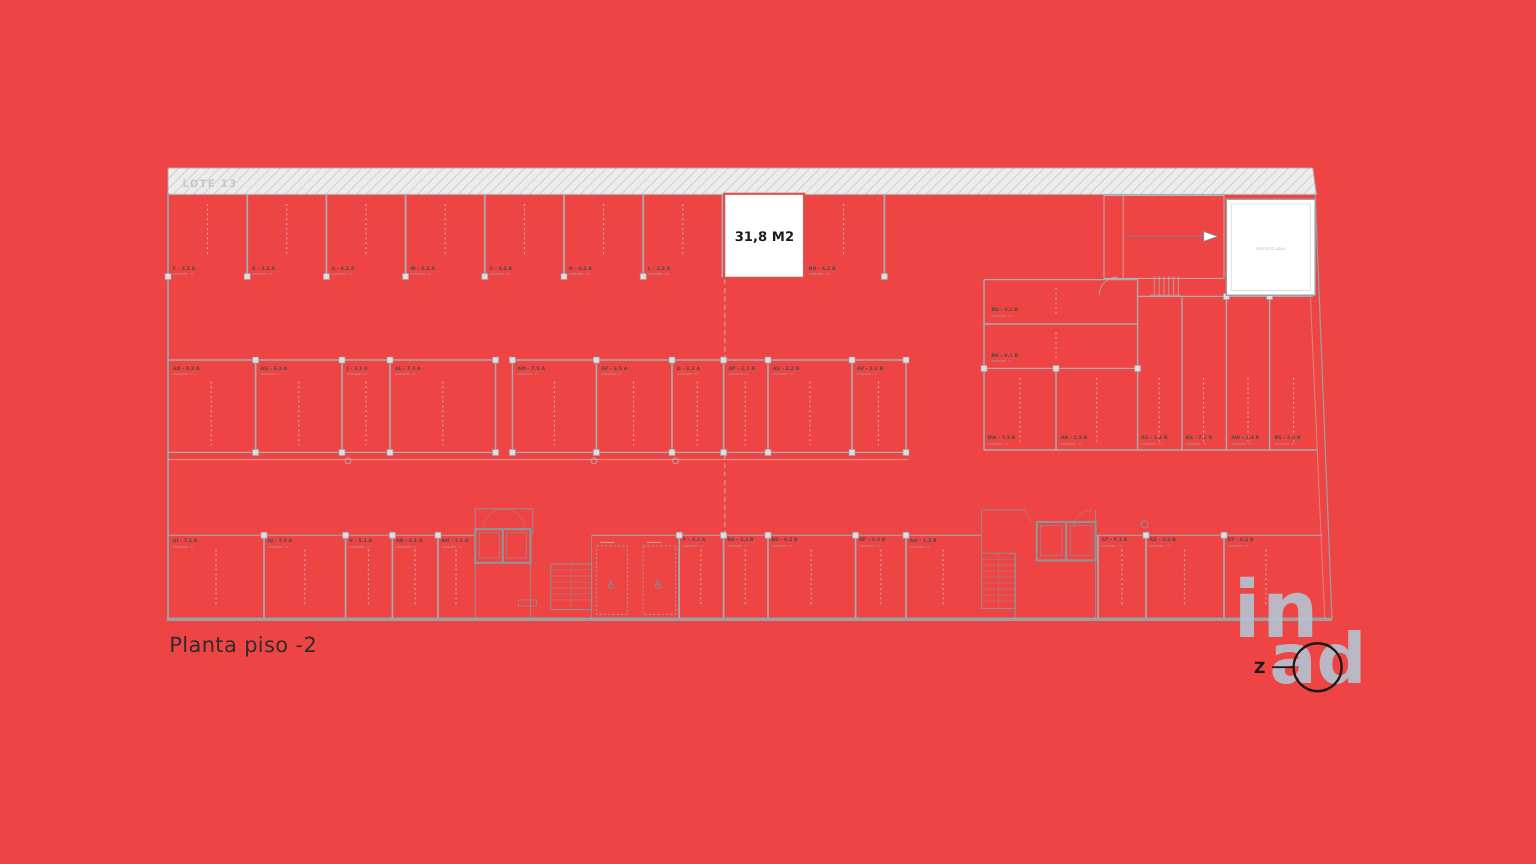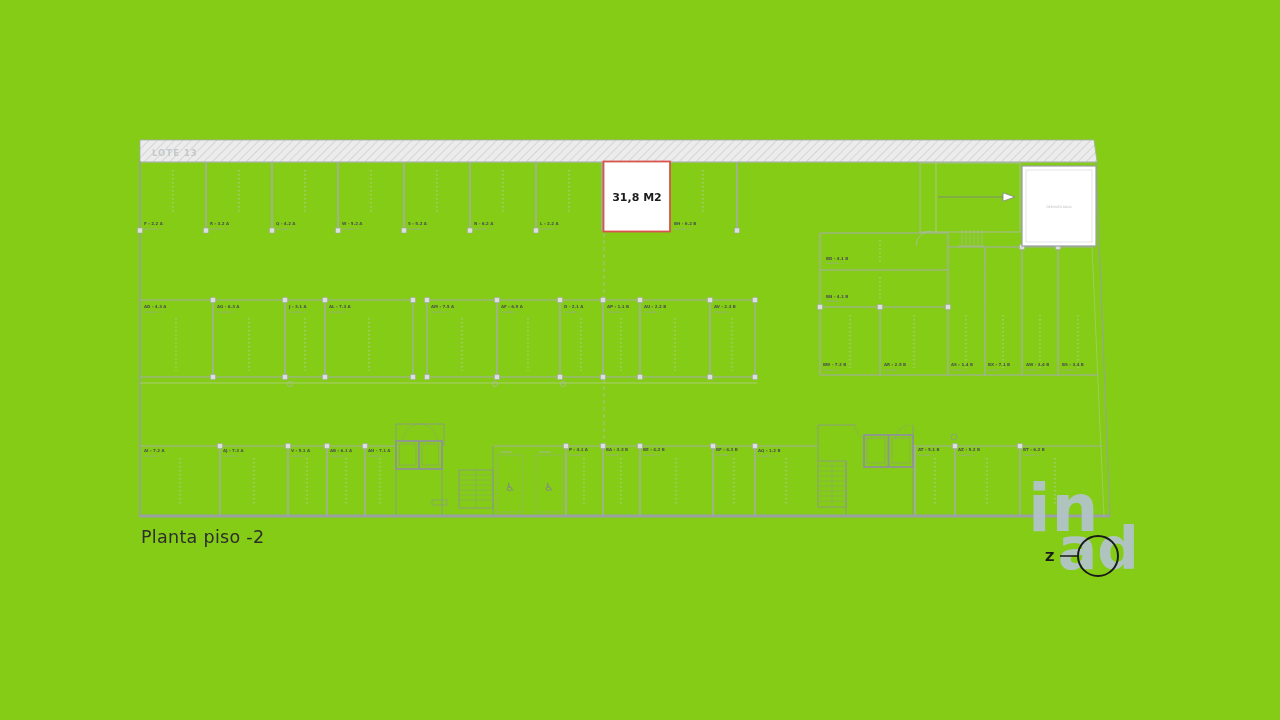--- a/index.html
+++ b/index.html
@@ -1,16 +1,16 @@
 <!DOCTYPE html>
 <html><head>
 <meta charset="utf-8">
 <style>
   html,body{margin:0;padding:0;background:#ffffff;}
-  .page{position:relative;width:1280px;height:720px;background:#84cc16;overflow:hidden;
+  .page{position:relative;width:1280px;height:720px;background:#ef4444;overflow:hidden;
         font-family:"DejaVu Sans",sans-serif;}
   svg{position:absolute;left:0;top:0;}
   svg text{font-family:"DejaVu Sans",sans-serif;}
   .lbl{font-size:4px;font-weight:bold;fill:#4a4e50;}
   .sub{font-size:2.4px;fill:#a2a6a8;}
   .lote{font-size:8.5px;font-weight:bold;fill:#c4c8ca;letter-spacing:1px;}
   .hl{font-size:11px;font-weight:bold;fill:#1c1c1c;}
   .tinyroom{font-size:3px;fill:#b6babc;}
   .title{font-size:17.5px;fill:#2d2d2d;letter-spacing:.3px;}
   .wm{font-weight:bold;fill:#b5c4d2;}

